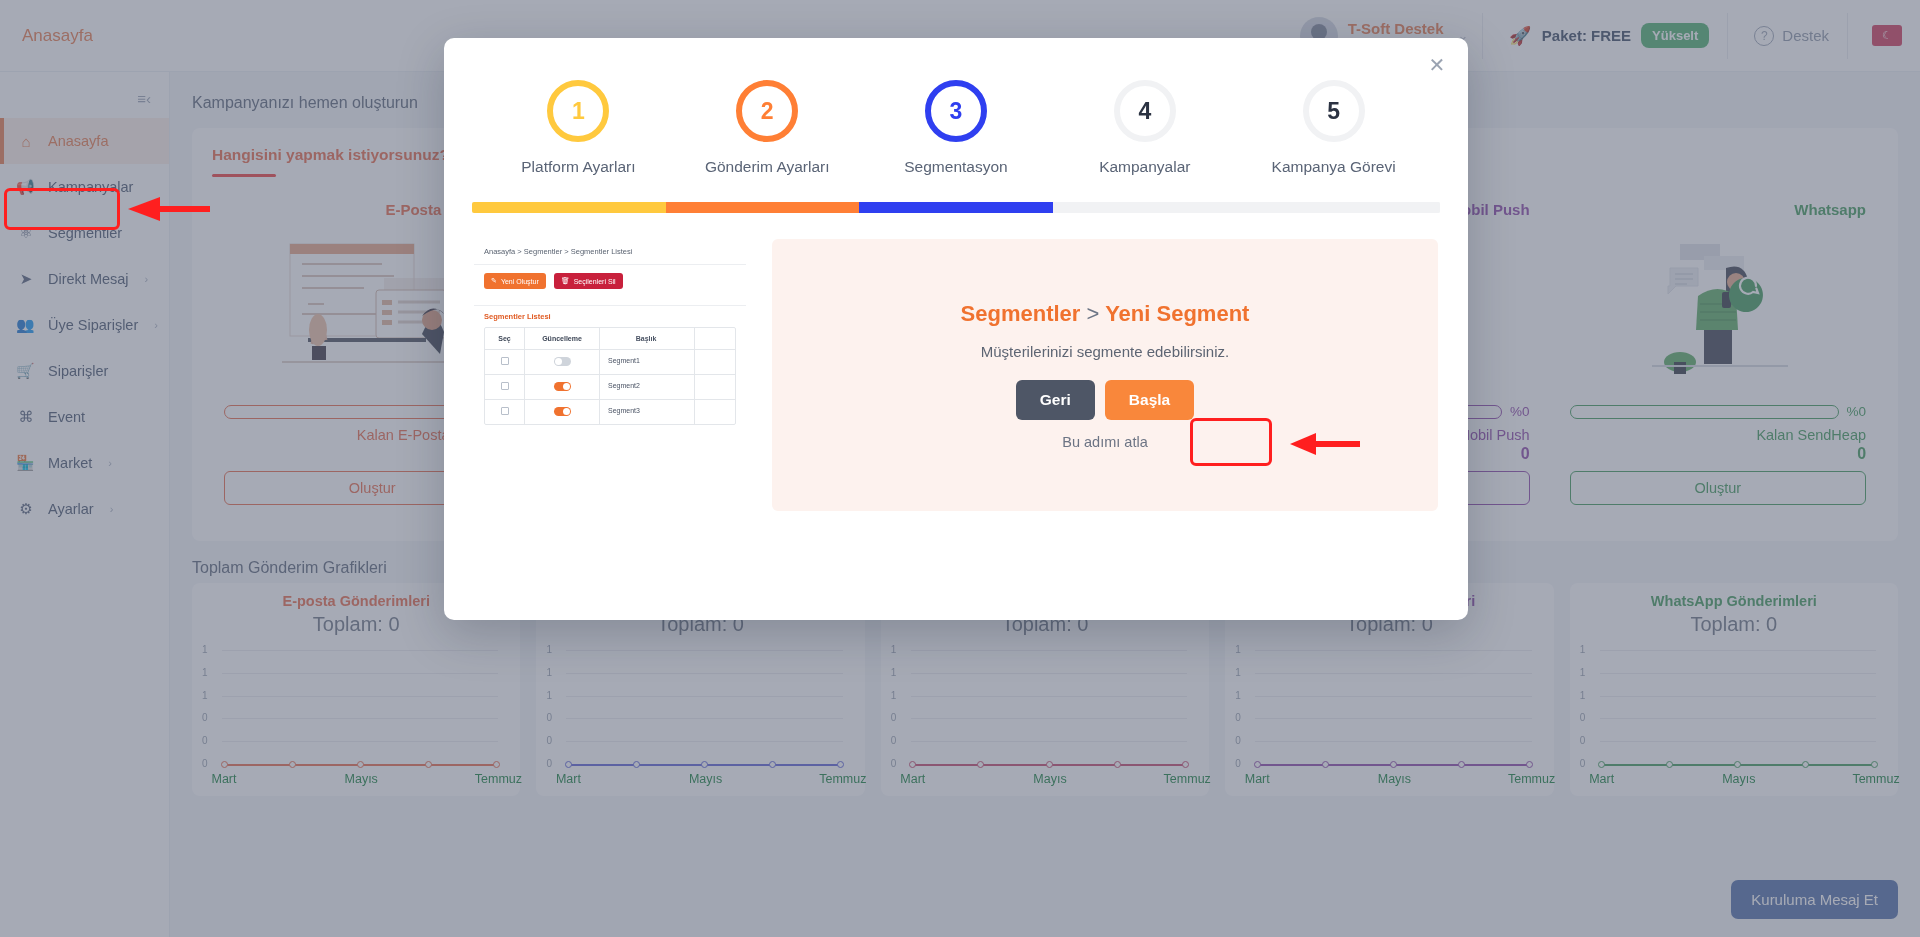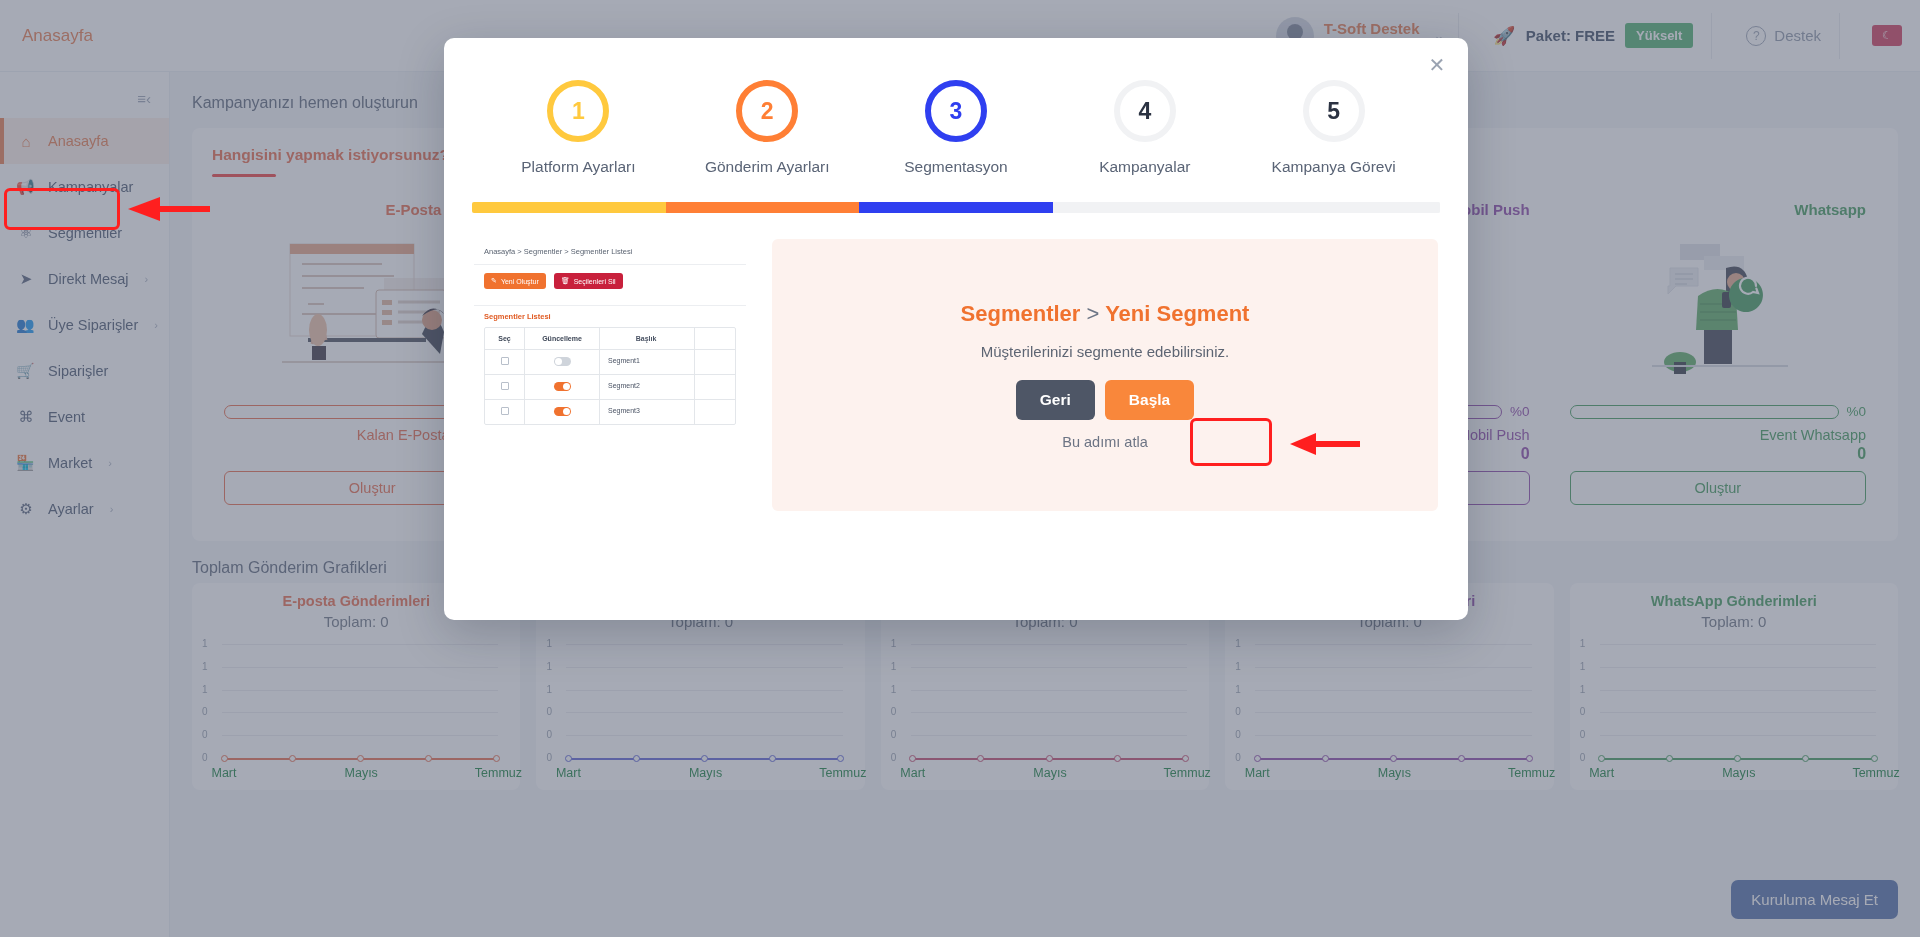--- a/index.html
+++ b/index.html
@@ -31,33 +31,33 @@
   .brand-mark .env-bot {
     position: absolute; bottom:0; left:0; width: 26px; height: 11px;
     background: #3b4a6b; border-radius: 0 0 2px 2px;
   }
   .brand-mark .env-flap {
     position:absolute; top:1px; left:3px; width:20px; height:9px;
     border-bottom: 2px solid #fff; border-radius: 0 0 10px 10px;
   }
   .brand-name { font-size: 20px; font-weight: 700; color: #20304c; letter-spacing:.2px; }
   .topbar-breadcrumb { font-size: 17px; color: #e87a4d; margin-left: 22px; }
-  .topbar-right { margin-left: auto; display:flex; align-items:center; gap: 16px; padding-right: 18px; }
+  .topbar-right { margin-left: auto; display:flex; align-items:center; gap: 8px; padding-right: 18px; }
   .user-chip { display:flex; align-items:center; gap:10px; padding: 0 14px; border-right:1px solid #e8ebf0; height: 46px;}
   .avatar { width: 38px; height:38px; border-radius: 50%; background:#d3d8e2; position:relative; overflow:hidden;}
   .avatar::before { content:""; position:absolute; left:11px; top:7px; width:16px;height:16px;border-radius:50%;background:#7d8698;}
   .avatar::after { content:""; position:absolute; left:5px; top:25px; width:28px;height:20px;border-radius:14px 14px 0 0;background:#7d8698;}
   .user-meta { line-height: 1.15; }
   .user-name { font-size: 15px; color: #e87a4d; font-weight:600; }
   .user-mail { font-size: 12px; color: #b9a199; }
   .chev { color:#b6bdc9; font-size: 13px; margin-left: 4px;}
   .pkg { display:flex; align-items:center; gap:10px; padding: 0 18px; border-right:1px solid #e8ebf0; height:46px;}
   .rocket { font-size: 18px; color:#e87a4d; }
   .pkg-label { font-size: 15px; color:#3b4a63; font-weight:600; }
-  .upgrade-badge { background:#4caf6d; color:#fff; font-size:13px; font-weight:600; border-radius:3px; padding:5px 11px; }
+  .upgrade-badge { background:#4caf6d; color:#fff; font-size:13px; font-weight:600; border-radius:8px; padding:5px 11px; }
   .support { display:flex; align-items:center; gap:8px; padding: 0 18px; border-right:1px solid #e8ebf0; height:46px; color:#8d97a8; font-size:15px;}
   .q-icon { width:20px;height:20px;border:1.6px solid #9aa3b4;border-radius:50%;display:flex;align-items:center;justify-content:center;font-size:12px;color:#9aa3b4;}
   .flag { width:30px;height:21px;background:#d1395a;border-radius:3px; margin-left:16px; display:flex;align-items:center;justify-content:center;color:#fff;font-size:11px;}
 
   
   .sidebar {
     position: absolute; top: 72px; left: 0; width: 170px; bottom: 0;
     background: #ffffff; border-right: 1px solid #eceff3; padding-top: 6px;
   }
   .collapse-row { height: 40px; display:flex; align-items:center; justify-content:flex-end; padding-right: 18px; color:#9aa3b4; font-size:15px;}
@@ -93,21 +93,21 @@
   .c-sms   { color:#5b5fd6; }
   .c-web   { color:#c4456b; }
   .c-mob   { color:#8d46a8; }
   .c-wa    { color:#3f9a5a; }
 
   
   .charts-title { font-size: 16px; color:#5a6578; padding: 18px 0 0 22px; }
   .charts-row { display:flex; gap: 16px; margin: 6px 22px 0 22px; }
   .chart-card { flex:1; background:#fff; border-radius:8px; padding: 10px 8px 6px 8px; text-align:center; }
   .chart-title { font-size: 14.5px; font-weight: 700; }
-  .chart-total { font-size: 15px; color:#6b7483; margin-top: 4px;}
+  .chart-total { font-size: 20px; color:#6b7483; margin-top: 4px;}
   .plot { position:relative; height: 128px; margin-top: 8px; }
   .plot .yl { position:absolute; left:2px; font-size:10px; color:#97a0ae; }
   .plot .gl { position:absolute; left: 22px; right: 14px; height:1px; background:#eaecef; }
   .plot .series { position:absolute; left: 24px; right: 16px; bottom: 6px; height: 2px; }
   .plot .series .ln { position:absolute; left:0; right:0; top:0; height:2px; background: currentColor;}
   .plot .series .pt { position:absolute; top:-3px; width:7px; height:7px; border-radius:50%; background:#fff; border:1.7px solid currentColor; }
   .xaxis { position:relative; height: 18px; margin: 0 14px 0 24px; }
   .xaxis span { position:absolute; font-size: 12.5px; color:#15803d; transform: translateX(-50%); }
 
   
@@ -426,21 +426,21 @@
               <path d="M138 52 a8 8 0 1 0 -3 6 l5 1 -1.6 -4.4" fill="none" stroke="#fff" stroke-width="2.2" stroke-linecap="round"></path>
               <ellipse cx="62" cy="128" rx="16" ry="10" fill="#5aab63"></ellipse>
               <rect x="56" y="128" width="12" height="12" fill="#2f3540"></rect>
               <line x1="34" y1="132" x2="170" y2="132" stroke="#d6dae1" stroke-width="2"></line>
             </svg>
           </div>
           <div class="ch-bar-row">
             <span class="ch-bar"></span>
             <span class="ch-pct">%0</span>
           </div>
-          <div class="ch-remain">Event Whatsapp</div>
+          <div class="ch-remain">Kalan SendHeap</div>
           <div class="ch-remain-num">0</div>
           <div class="ch-btn">Oluştur</div>
         </div>
 
       </div>
     </div>
 
     <div class="charts-title">Toplam Gönderim Grafikleri</div>
     <div class="charts-row" id="charts-row">
         <div class="chart-card">

